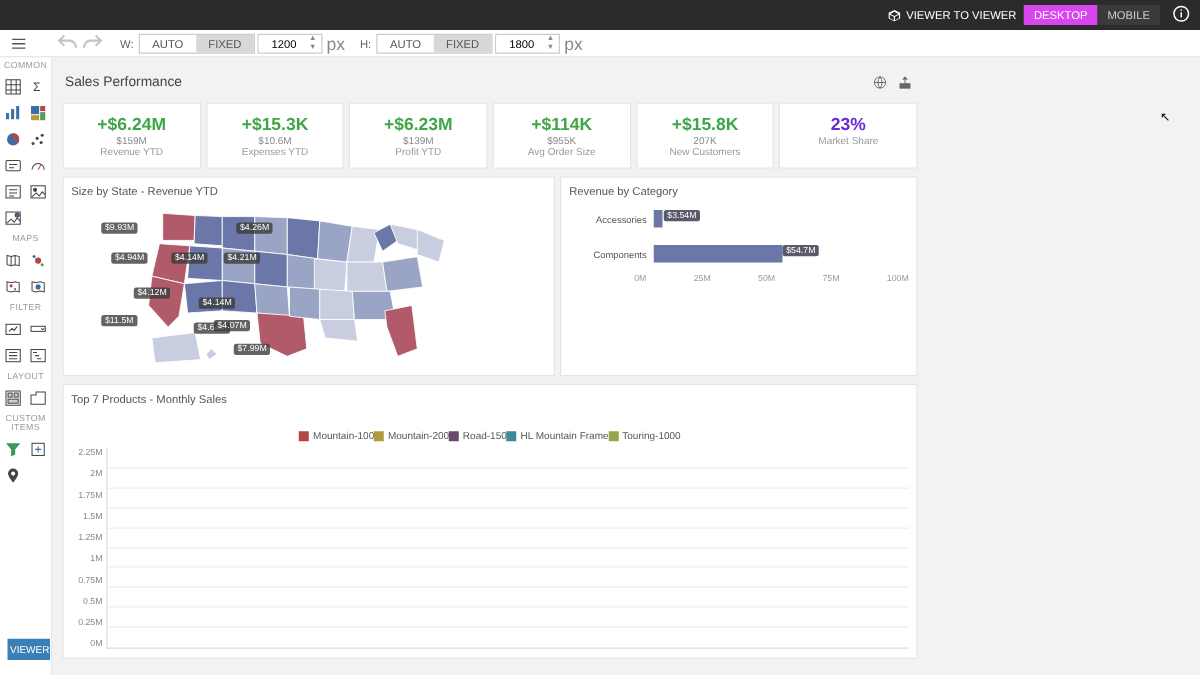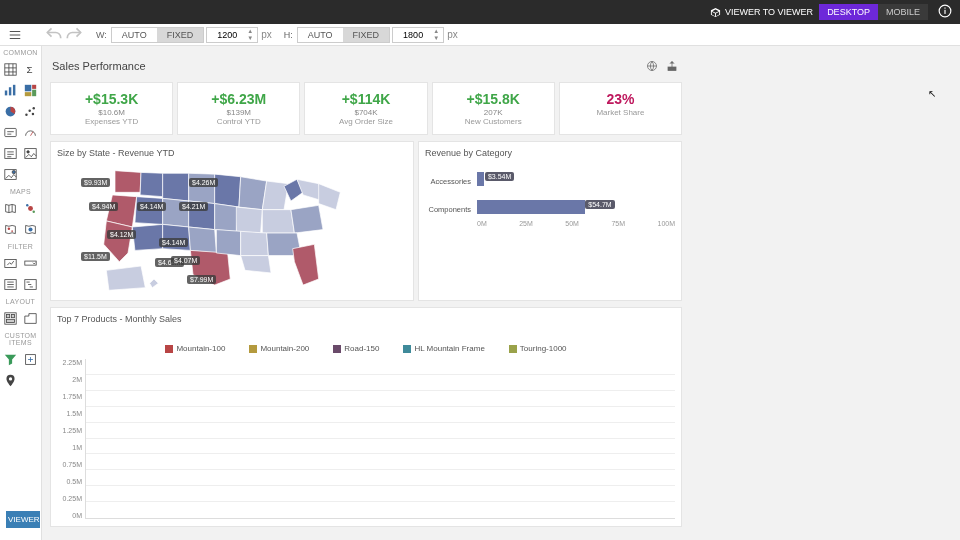--- a/index.html
+++ b/index.html
@@ -3,70 +3,70 @@
 <meta charset="utf-8">
 <style>
 *{box-sizing:border-box;margin:0;padding:0;font-family:'Segoe UI',Arial,sans-serif}
 body{background:#fff;overflow:hidden;width:960px;height:540px}
 .top-bar{height:24px;background:#2b2b2b;color:#fff;display:flex;align-items:center;padding:0 8px;font-size:10px}
 .top-bar .title{font-weight:400}
 .top-bar .spacer{flex:1}
 .top-btn{display:flex;align-items:center;gap:4px;padding:2px 6px;cursor:pointer;font-size:9px}
 .top-btn svg{width:11px;height:11px}
 .seg-btn{height:16px;line-height:16px;padding:0 8px;font-size:9px;cursor:pointer}
-.seg-active{background:#6d28d9;color:#fff}
+.seg-active{background:#d946ef;color:#fff}
 .seg-inactive{background:#3a3a3a;color:#ccc}
 .info-icon{margin-left:10px;cursor:pointer}
 .tool-row{height:22px;border-bottom:1px solid #e0e0e0;display:flex;align-items:center;padding:0 4px;font-size:10px;color:#555}
 .menu-ic{width:22px;height:22px;display:flex;align-items:center;justify-content:center;cursor:pointer}
 .menu-ic svg{width:14px;height:14px}
 .undo-ic{width:20px;height:20px;display:flex;align-items:center;justify-content:center;cursor:pointer;opacity:.5}
 .lbl{margin:0 4px 0 12px;font-size:9px;color:#666}
 .mode-seg{display:inline-flex;border:1px solid #ccc;font-size:9px}
 .mode-seg span{padding:2px 10px;cursor:pointer}
 .mode-seg .on{background:#d8d8d8}
 .num-box{display:inline-flex;align-items:center;border:1px solid #ccc;margin-left:2px;height:16px}
 .num-box input{width:40px;border:none;font-size:9px;text-align:center;outline:none}
 .num-box .spin{display:flex;flex-direction:column;width:10px;font-size:6px;line-height:7px;color:#888;cursor:pointer}
-.unit{font-size:10px;color:#888;margin-left:3px}
+.unit{font-size:14px;color:#888;margin-left:3px}
 .main{display:flex;height:494px}
 .left-nav{width:42px;border-right:1px solid #e0e0e0;background:#fff}
 .nav-section{font-size:7px;color:#999;text-align:center;padding:3px 0;text-transform:uppercase;letter-spacing:.3px}
 .nav-row{display:flex}
 .nav-item{width:21px;height:21px;display:flex;align-items:center;justify-content:center;cursor:pointer}
 .nav-item svg{width:13px;height:13px}
 .viewer-btn{margin:8px 4px;background:#3a7fb5;color:#fff;font-size:8px;text-align:center;padding:4px 2px;cursor:pointer;position:absolute;bottom:4px;left:2px;width:34px}
 .canvas{flex:1;background:#f2f2f2;padding:8px;position:relative;overflow:hidden}
-.dash-area{width:632px;background:transparent}
+.dash-area{width:684px;background:transparent}
 .dash-header{display:flex;align-items:center;padding:4px 2px 8px}
 .dash-header .dh-title{font-size:11px;color:#444}
 .dash-header .sp{flex:1}
 .dash-ic{width:16px;height:16px;margin-left:4px;cursor:pointer;display:flex;align-items:center;justify-content:center}
 .dash-ic svg{width:12px;height:12px;fill:#666}
 .cards{display:flex;gap:4px;margin-bottom:6px}
 .card{flex:1;background:#fff;border:1px solid #e4e4e4;padding:8px;text-align:center}
 .card .big{font-size:14px;font-weight:600;color:#3fa648}
-.card .big.neu{color:#be185d}
+.card .big.neu{color:#6d28d9}
 .card .mid{font-size:8px;color:#888;margin-top:1px}
 .card .sm{font-size:8px;color:#999}
 .row{display:flex;gap:4px;margin-bottom:6px}
 .panel{background:#fff;border:1px solid #e4e4e4;padding:6px}
 .p-title{font-size:9px;color:#555;margin-bottom:4px}
 .map-panel{flex:1.4;height:160px;position:relative;overflow:hidden}
 .map-svg{width:100%;height:130px}
 .state-lbl{position:absolute;font-size:7px;color:#fff;background:rgba(60,60,60,.8);padding:1px 3px;border-radius:2px}
 .bar-panel{flex:1;height:160px}
-.hbar-row{display:flex;align-items:flex-end;font-size:8px;margin:6px 0;height:22px}
+.hbar-row{display:flex;align-items:center;font-size:8px;margin:6px 16px;height:22px}
 .hbar-lbl{width:52px;text-align:right;padding-right:6px;color:#555;font-size:7.5px}
 .hbar-track{flex:1;position:relative;height:14px}
 .hbar-fill{position:absolute;left:0;top:0;height:100%;background:#6a77a8;display:flex;align-items:center}
 .hbar-val{position:absolute;font-size:7px;background:#5a5a6a;color:#fff;padding:1px 3px;border-radius:2px;top:0}
 .hbar-axis{display:flex;justify-content:space-between;font-size:7px;color:#999;padding-left:52px;margin-top:4px}
 .chart-panel{height:220px}
-.legend{display:flex;justify-content:center;gap:24px;font-size:8px;margin:20px 0 6px}
+.legend{display:flex;justify-content:center;gap:0;font-size:8px;margin:20px 0 6px}
 .legend span{display:flex;align-items:center;gap:3px;color:#555}
 .legend i{width:8px;height:8px;display:inline-block}
 .chart-body{display:flex;height:160px}
 .y-axis{width:28px;display:flex;flex-direction:column;justify-content:space-between;font-size:7px;color:#888;text-align:right;padding-right:3px}
 .plot{flex:1;position:relative;border-left:1px solid #ddd;border-bottom:1px solid #ddd}
 .grid-line{position:absolute;left:0;right:0;border-top:1px solid #eee}
 .month-group{position:absolute;bottom:0;display:flex;gap:1.5px;align-items:flex-end}
 .month-group span{width:6px}
 .cursor{position:absolute;font-size:10px}
 </style>
@@ -342,32 +342,37 @@
         <span class="dash-ic">
             <svg viewBox="0 0 24 24" fill="none" stroke="#666" stroke-width="1.5">
               <path d="M12 3v12M8 7l4-4 4 4"></path>
               <rect x="4" y="14" width="16" height="7"></rect>
             </svg>
           </span>
       </div>
 
       <div class="cards" id="cards-row">
           <div class="card">
+            <div class="big ">+$6.24M</div>
+            <div class="mid">$159M</div>
+            <div class="sm">Revenue YTD</div>
+          </div>
+          <div class="card">
             <div class="big ">+$15.3K</div>
             <div class="mid">$10.6M</div>
             <div class="sm">Expenses YTD</div>
           </div>
           <div class="card">
             <div class="big ">+$6.23M</div>
             <div class="mid">$139M</div>
-            <div class="sm">Control YTD</div>
+            <div class="sm">Profit YTD</div>
           </div>
           <div class="card">
             <div class="big ">+$114K</div>
-            <div class="mid">$704K</div>
+            <div class="mid">$955K</div>
             <div class="sm">Avg Order Size</div>
           </div>
           <div class="card">
             <div class="big ">+$15.8K</div>
             <div class="mid">207K</div>
             <div class="sm">New Customers</div>
           </div>
           <div class="card">
             <div class="big neu">23%</div>
             <div class="mid"></div>

